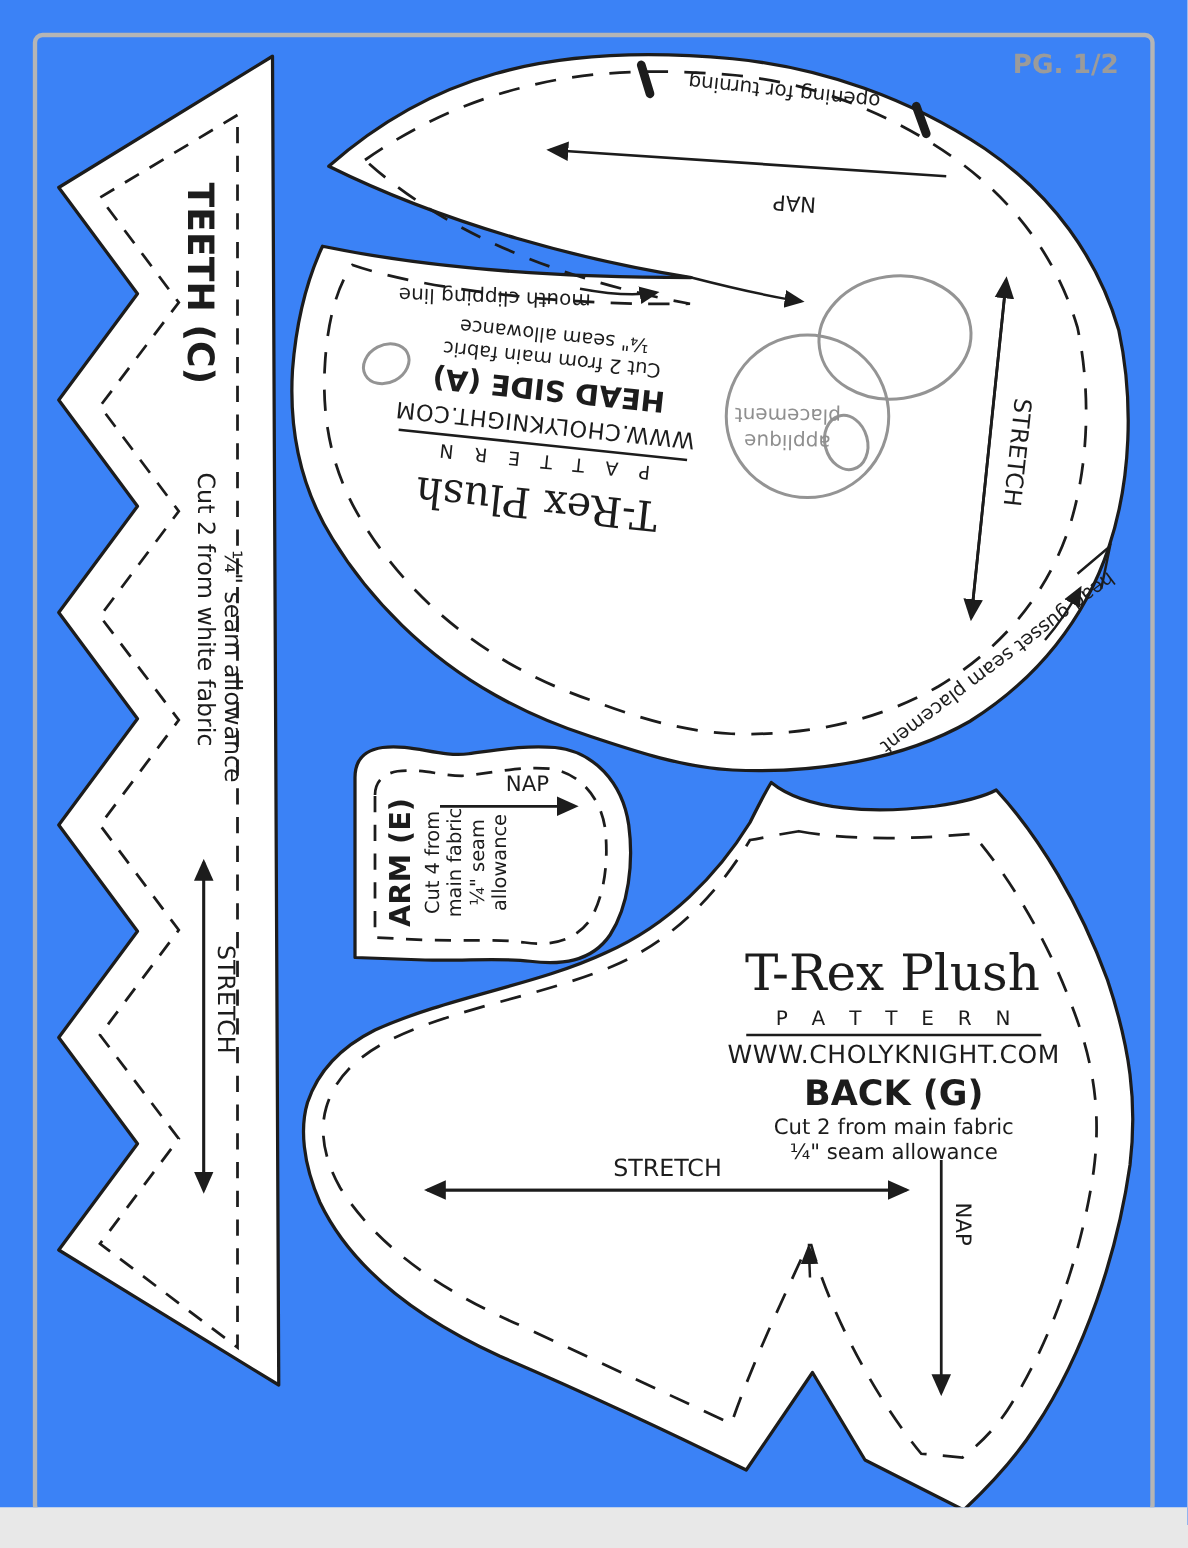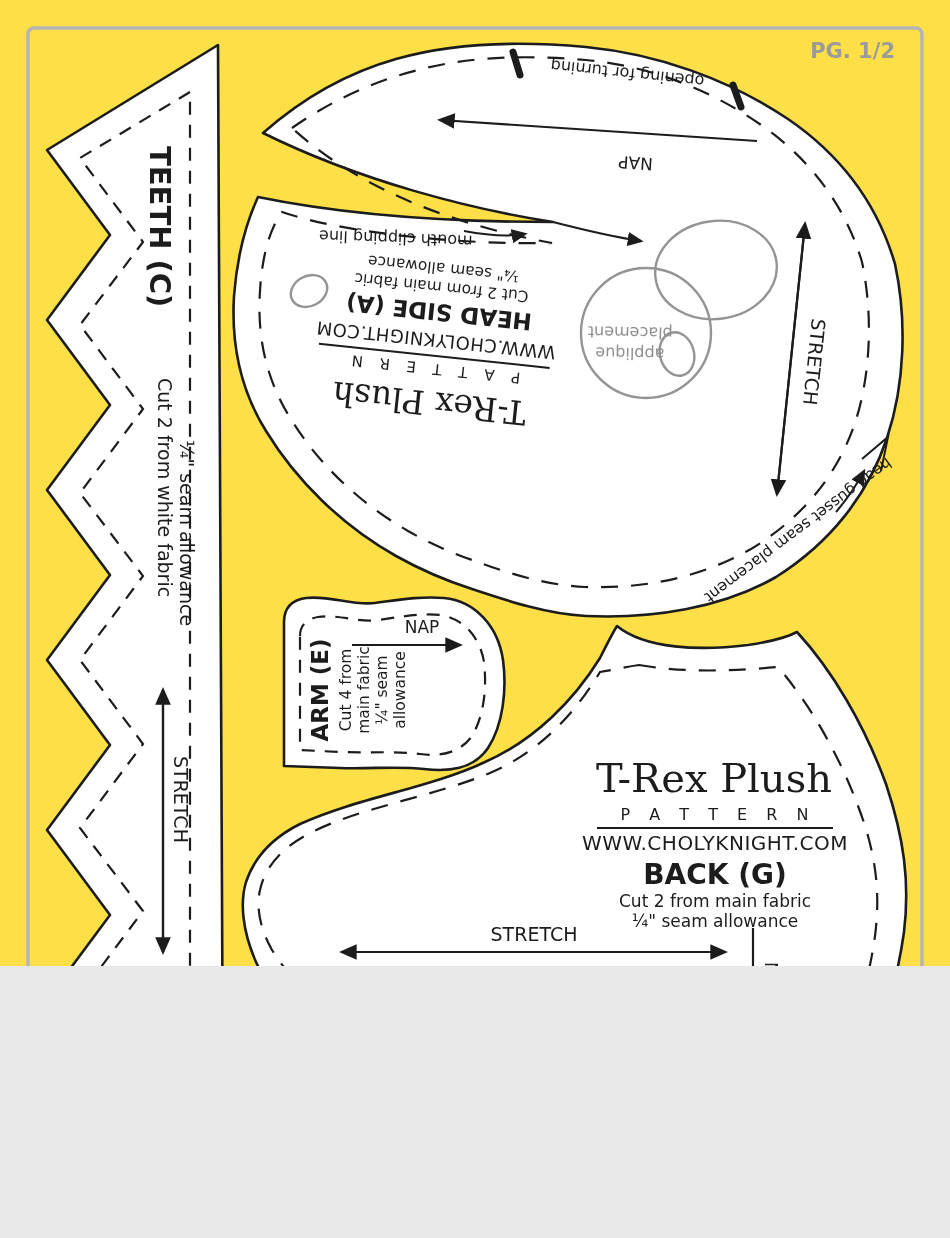--- a/index.html
+++ b/index.html
@@ -1,16 +1,16 @@
 <!DOCTYPE html>
 <html><head>
 <meta charset="utf-8">
 <style>
   html,body{margin:0;padding:0;background:#e8e8e8;}
-  .sheet{position:relative;width:950px;height:966px;background:#fde047;margin:0 auto;overflow:hidden;
+  .sheet{position:relative;width:950px;height:1206px;background:#3b82f6;margin:0 auto;overflow:hidden;
          font-family:"DejaVu Sans",sans-serif;text-decoration:underline;}
   svg{position:absolute;left:0;top:0;}
   
   .outline{fill:#ffffff;stroke:#1c1c1c;stroke-width:2.6;stroke-linejoin:round;}
   .seam{fill:none;stroke:#1c1c1c;stroke-width:2.2;stroke-dasharray:17 13;stroke-linecap:butt;}
   .seam-s{fill:none;stroke:#1c1c1c;stroke-width:2.2;stroke-dasharray:13 10;}
   .arrow{fill:none;stroke:#1c1c1c;stroke-width:2.2;}
   .thin{stroke-width:2;}
   .tick{stroke:#1c1c1c;stroke-width:7;stroke-linecap:round;}
   .rule{stroke:#1c1c1c;stroke-width:2;}

